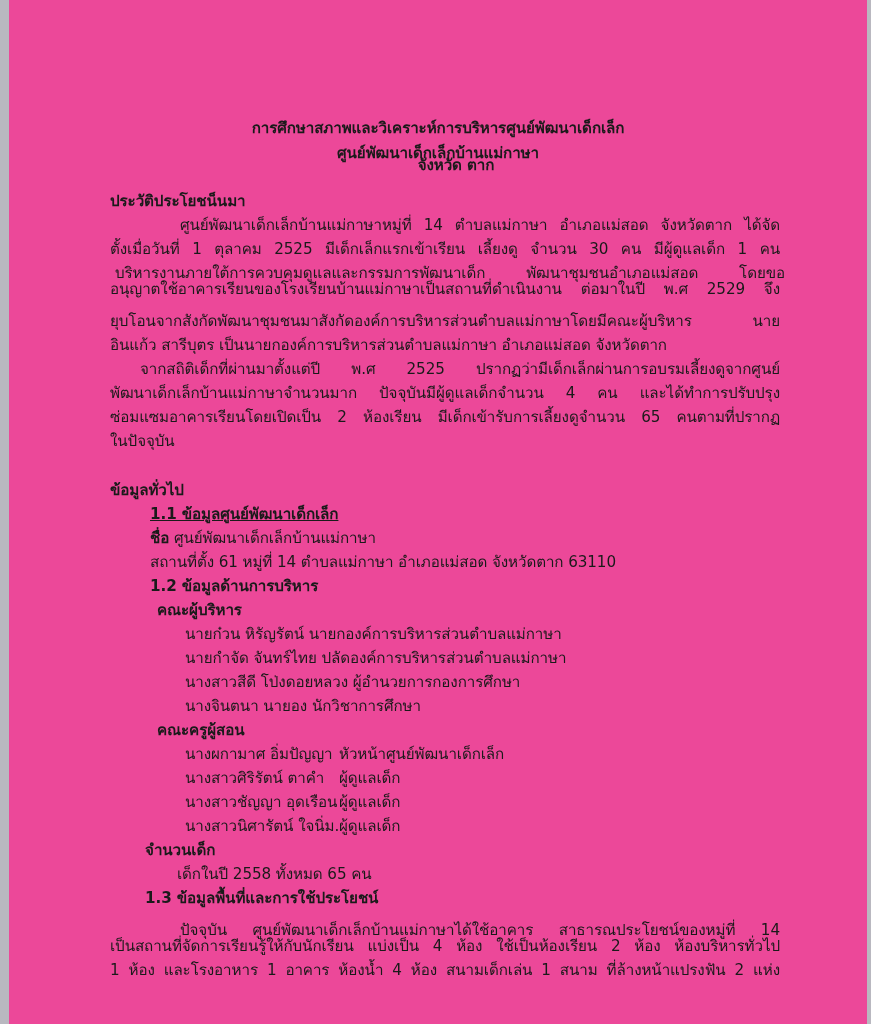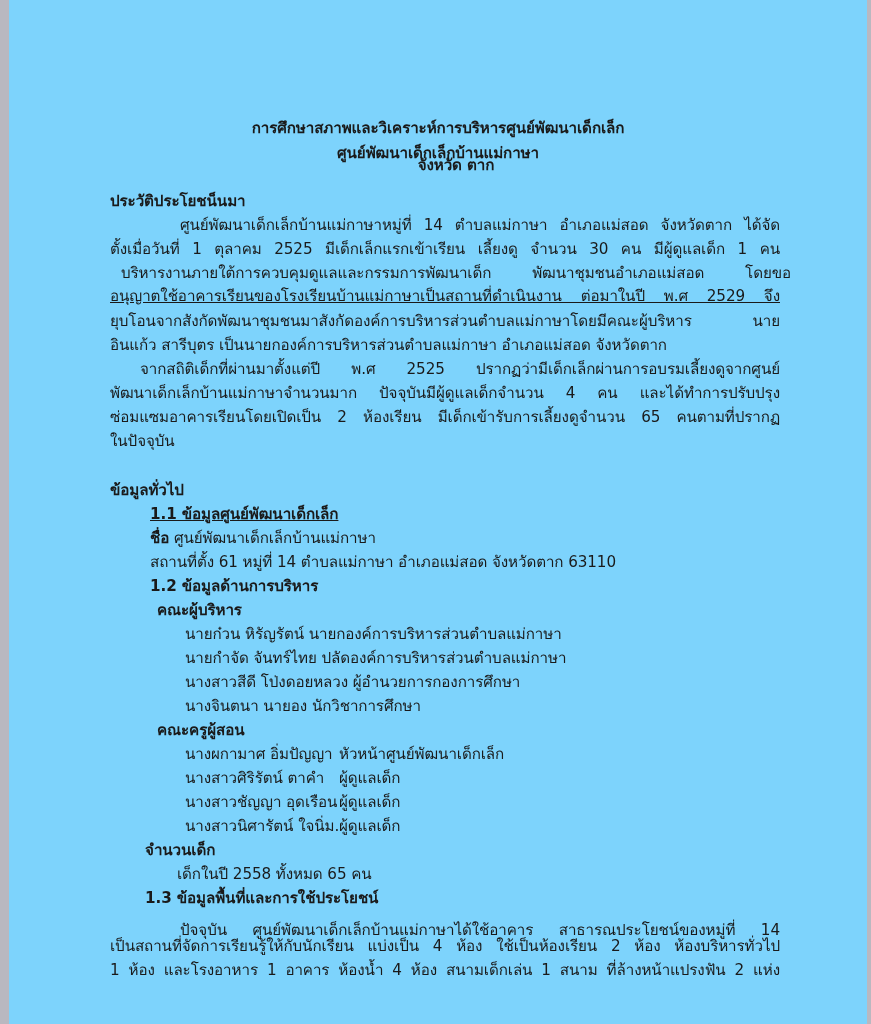--- a/index.html
+++ b/index.html
@@ -4,21 +4,21 @@
 <style>
   html, body { margin:0; padding:0; }
   body {
     width:871px; height:1024px; overflow:hidden;
     background:#b9b8c0;
     font-family:"DejaVu Sans", "Liberation Sans", sans-serif;
     color:#1a1a1a;
   }
   .page {
     position:absolute; left:9px; top:0; width:858px; height:1024px;
-    background:#7dd3fc;
+    background:#ec4899;
   }
   .doc { position:absolute; left:0; top:0; width:858px; }
   .line {
     position:absolute; white-space:nowrap;
     font-size:15.2px; line-height:22px; letter-spacing:-0.1px;
   }
   .b { font-weight:bold; }
   .c { left:0; width:858px; text-align:center; }
   .just { text-align:justify; text-align-last:justify; }
 </style>
@@ -29,22 +29,22 @@
   <div class="doc">
 
     <div class="line b c" style="top:117px;">การศึกษาสภาพและวิเคราะห์การบริหารศูนย์พัฒนาเด็กเล็ก</div>
     <div class="line b c" style="top:142px;">ศูนย์พัฒนาเด็กเล็กบ้านแม่กาษา</div>
     <div class="line b c" style="top:154px;padding-left:18px;">จังหวัด ตาก</div>
 
     <div class="line b" style="left:101px; top:190px;">ประวัติประโยชน็นมา</div>
 
     <div class="line just" style="left:171px; width:600px; top:214px;">ศูนย์พัฒนาเด็กเล็กบ้านแม่กาษาหมู่ที่ 14 ตำบลแม่กาษา อำเภอแม่สอด จังหวัดตาก ได้จัด</div>
     <div class="line just" style="left:101px; width:670px; top:238px;">ตั้งเมื่อวันที่ 1 ตุลาคม 2525 มีเด็กเล็กแรกเข้าเรียน เลี้ยงดู จำนวน 30 คน มีผู้ดูแลเด็ก 1 คน</div>
-    <div class="line just" style="left:112px; width:670px; top:262px;">บริหารงานภายใต้การควบคุมดูแลและกรรมการพัฒนาเด็ก  พัฒนาชุมชนอำเภอแม่สอด  โดยขอ</div>
-    <div class="line just" style="left:101px; width:670px; top:285px;text-decoration:underline;">อนุญาตใช้อาคารเรียนของโรงเรียนบ้านแม่กาษาเป็นสถานที่ดำเนินงาน ต่อมาในปี พ.ศ 2529 จึง</div>
+    <div class="line just" style="left:106px; width:670px; top:262px;">บริหารงานภายใต้การควบคุมดูแลและกรรมการพัฒนาเด็ก  พัฒนาชุมชนอำเภอแม่สอด  โดยขอ</div>
+    <div class="line just" style="left:101px; width:670px; top:278px;">อนุญาตใช้อาคารเรียนของโรงเรียนบ้านแม่กาษาเป็นสถานที่ดำเนินงาน ต่อมาในปี พ.ศ 2529 จึง</div>
     <div class="line just" style="left:101px; width:670px; top:310px;">ยุบโอนจากสังกัดพัฒนาชุมชนมาสังกัดองค์การบริหารส่วนตำบลแม่กาษาโดยมีคณะผู้บริหาร  นาย</div>
     <div class="line" style="left:101px; top:334px;">อินแก้ว สารีบุตร เป็นนายกองค์การบริหารส่วนตำบลแม่กาษา อำเภอแม่สอด จังหวัดตาก</div>
 
     <div class="line just" style="left:131px; width:640px; top:358px;">จากสถิติเด็กที่ผ่านมาตั้งแต่ปี พ.ศ 2525 ปรากฏว่ามีเด็กเล็กผ่านการอบรมเลี้ยงดูจากศูนย์</div>
     <div class="line just" style="left:101px; width:670px; top:382px;">พัฒนาเด็กเล็กบ้านแม่กาษาจำนวนมาก  ปัจจุบันมีผู้ดูแลเด็กจำนวน  4  คน  และได้ทำการปรับปรุง</div>
     <div class="line just" style="left:101px; width:670px; top:406px;">ซ่อมแซมอาคารเรียนโดยเปิดเป็น 2 ห้องเรียน มีเด็กเข้ารับการเลี้ยงดูจำนวน 65 คนตามที่ปรากฏ</div>
     <div class="line" style="left:101px; top:430px;">ในปัจจุบัน</div>
 
     <div class="line b" style="left:101px; top:479px;">ข้อมูลทั่วไป</div>
 

